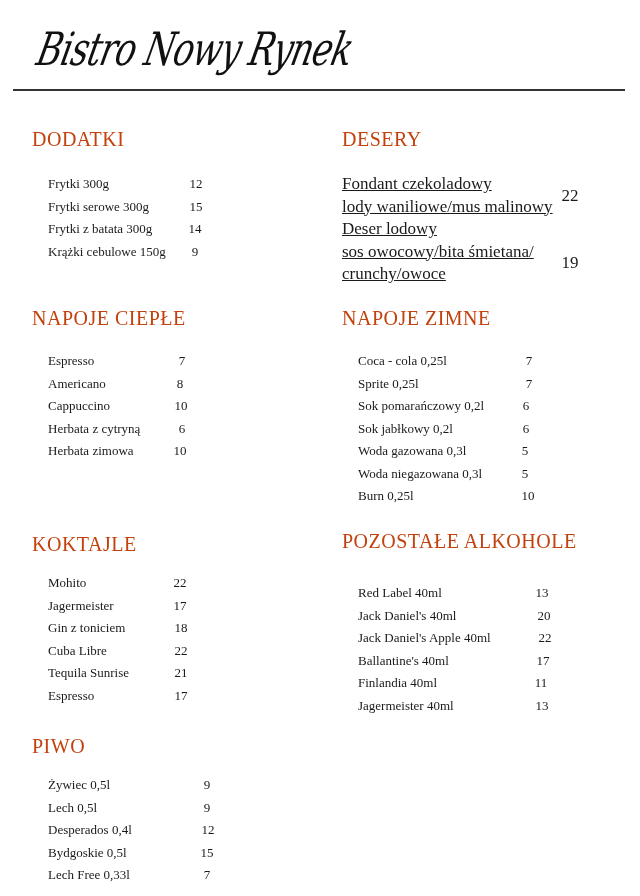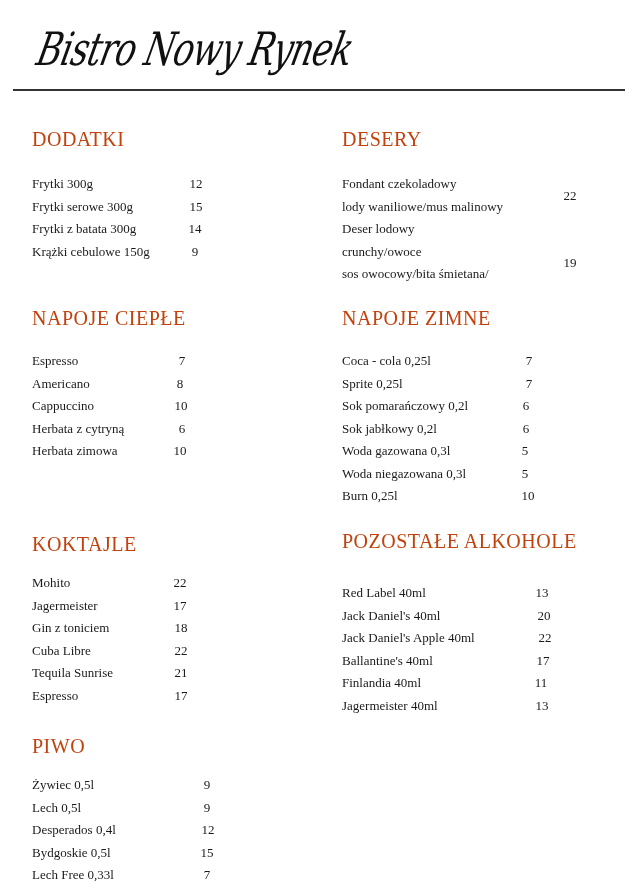--- a/index.html
+++ b/index.html
@@ -3,23 +3,23 @@
 <meta charset="utf-8">
 <style>
   html, body { margin: 0; padding: 0; background: #ffffff; }
   body { width: 640px; height: 896px; position: relative; overflow: hidden; font-family: "Liberation Serif", "DejaVu Serif", serif; color: #1a1a1a; }
   .logo { position: absolute; left: 44px; top: 22px; font-family: "DejaVu Serif", serif; font-style: italic; font-size: 34px; letter-spacing: -1px; color: #111; transform: skewX(-12deg) scaleY(1.35); transform-origin: left top; font-weight: normal; }
   .divider { position: absolute; left: 13px; top: 89px; width: 612px; height: 2px; background: #333; }
   .section { position: absolute; }
   .section h2 { margin: 0; font-weight: normal; font-size: 20px; letter-spacing: 0.5px; color: #c2410c; }
   .items { position: relative; margin-top: 20px; }
   .item { position: relative; height: 22.5px; font-size: 13px; line-height: 22.5px; white-space: nowrap; }
-  .item .name { position: absolute; left: 0; text-align: center; }
+  .item .name { position: absolute; left: 16px; text-align: center; }
   .item .price { position: absolute; text-align: center; width: 24px; }
-  .desc-item { position: relative; font-size: 13px; line-height: 22.5px; white-space: nowrap; }
+  .desc-item { position: relative; font-size: 17px; line-height: 22.5px; white-space: nowrap; text-decoration: underline; }
   .desc-item .price { position: absolute; width: 24px; text-align: center; top: 50%; transform: translateY(-50%); }
   .desc-item .line { display: block; }
 </style>
 </head>
 <body>
 
 <div class="logo">Bistro Nowy Rynek</div>
 <div class="divider"></div>
 
 <div class="section" style="left:32px; top:128px;">
@@ -48,22 +48,22 @@
   <h2>DESERY</h2>
   <div class="items" style="margin-top:22px;">
     <div class="desc-item">
       <span class="line">Fondant czekoladowy</span>
       <span class="line">lody waniliowe/mus malinowy</span>
       <span class="price" style="left:216px">22</span>
     </div>
     <div class="desc-item">
       <span class="line">Deser lodowy</span>
       <div style="position:relative">
+        <span class="line">sos owocowy/bita śmietana/</span>
         <span class="line">crunchy/owoce</span>
-        <span class="line">sos owocowy/bita śmietana/</span>
         <span class="price" style="left:216px">19</span>
       </div>
     </div>
   </div>
 </div>
 
 <div class="section" style="left:32px; top:307px;">
   <h2>NAPOJE CIEPŁE</h2>
   <div class="items" style="">
     <div class="item">

